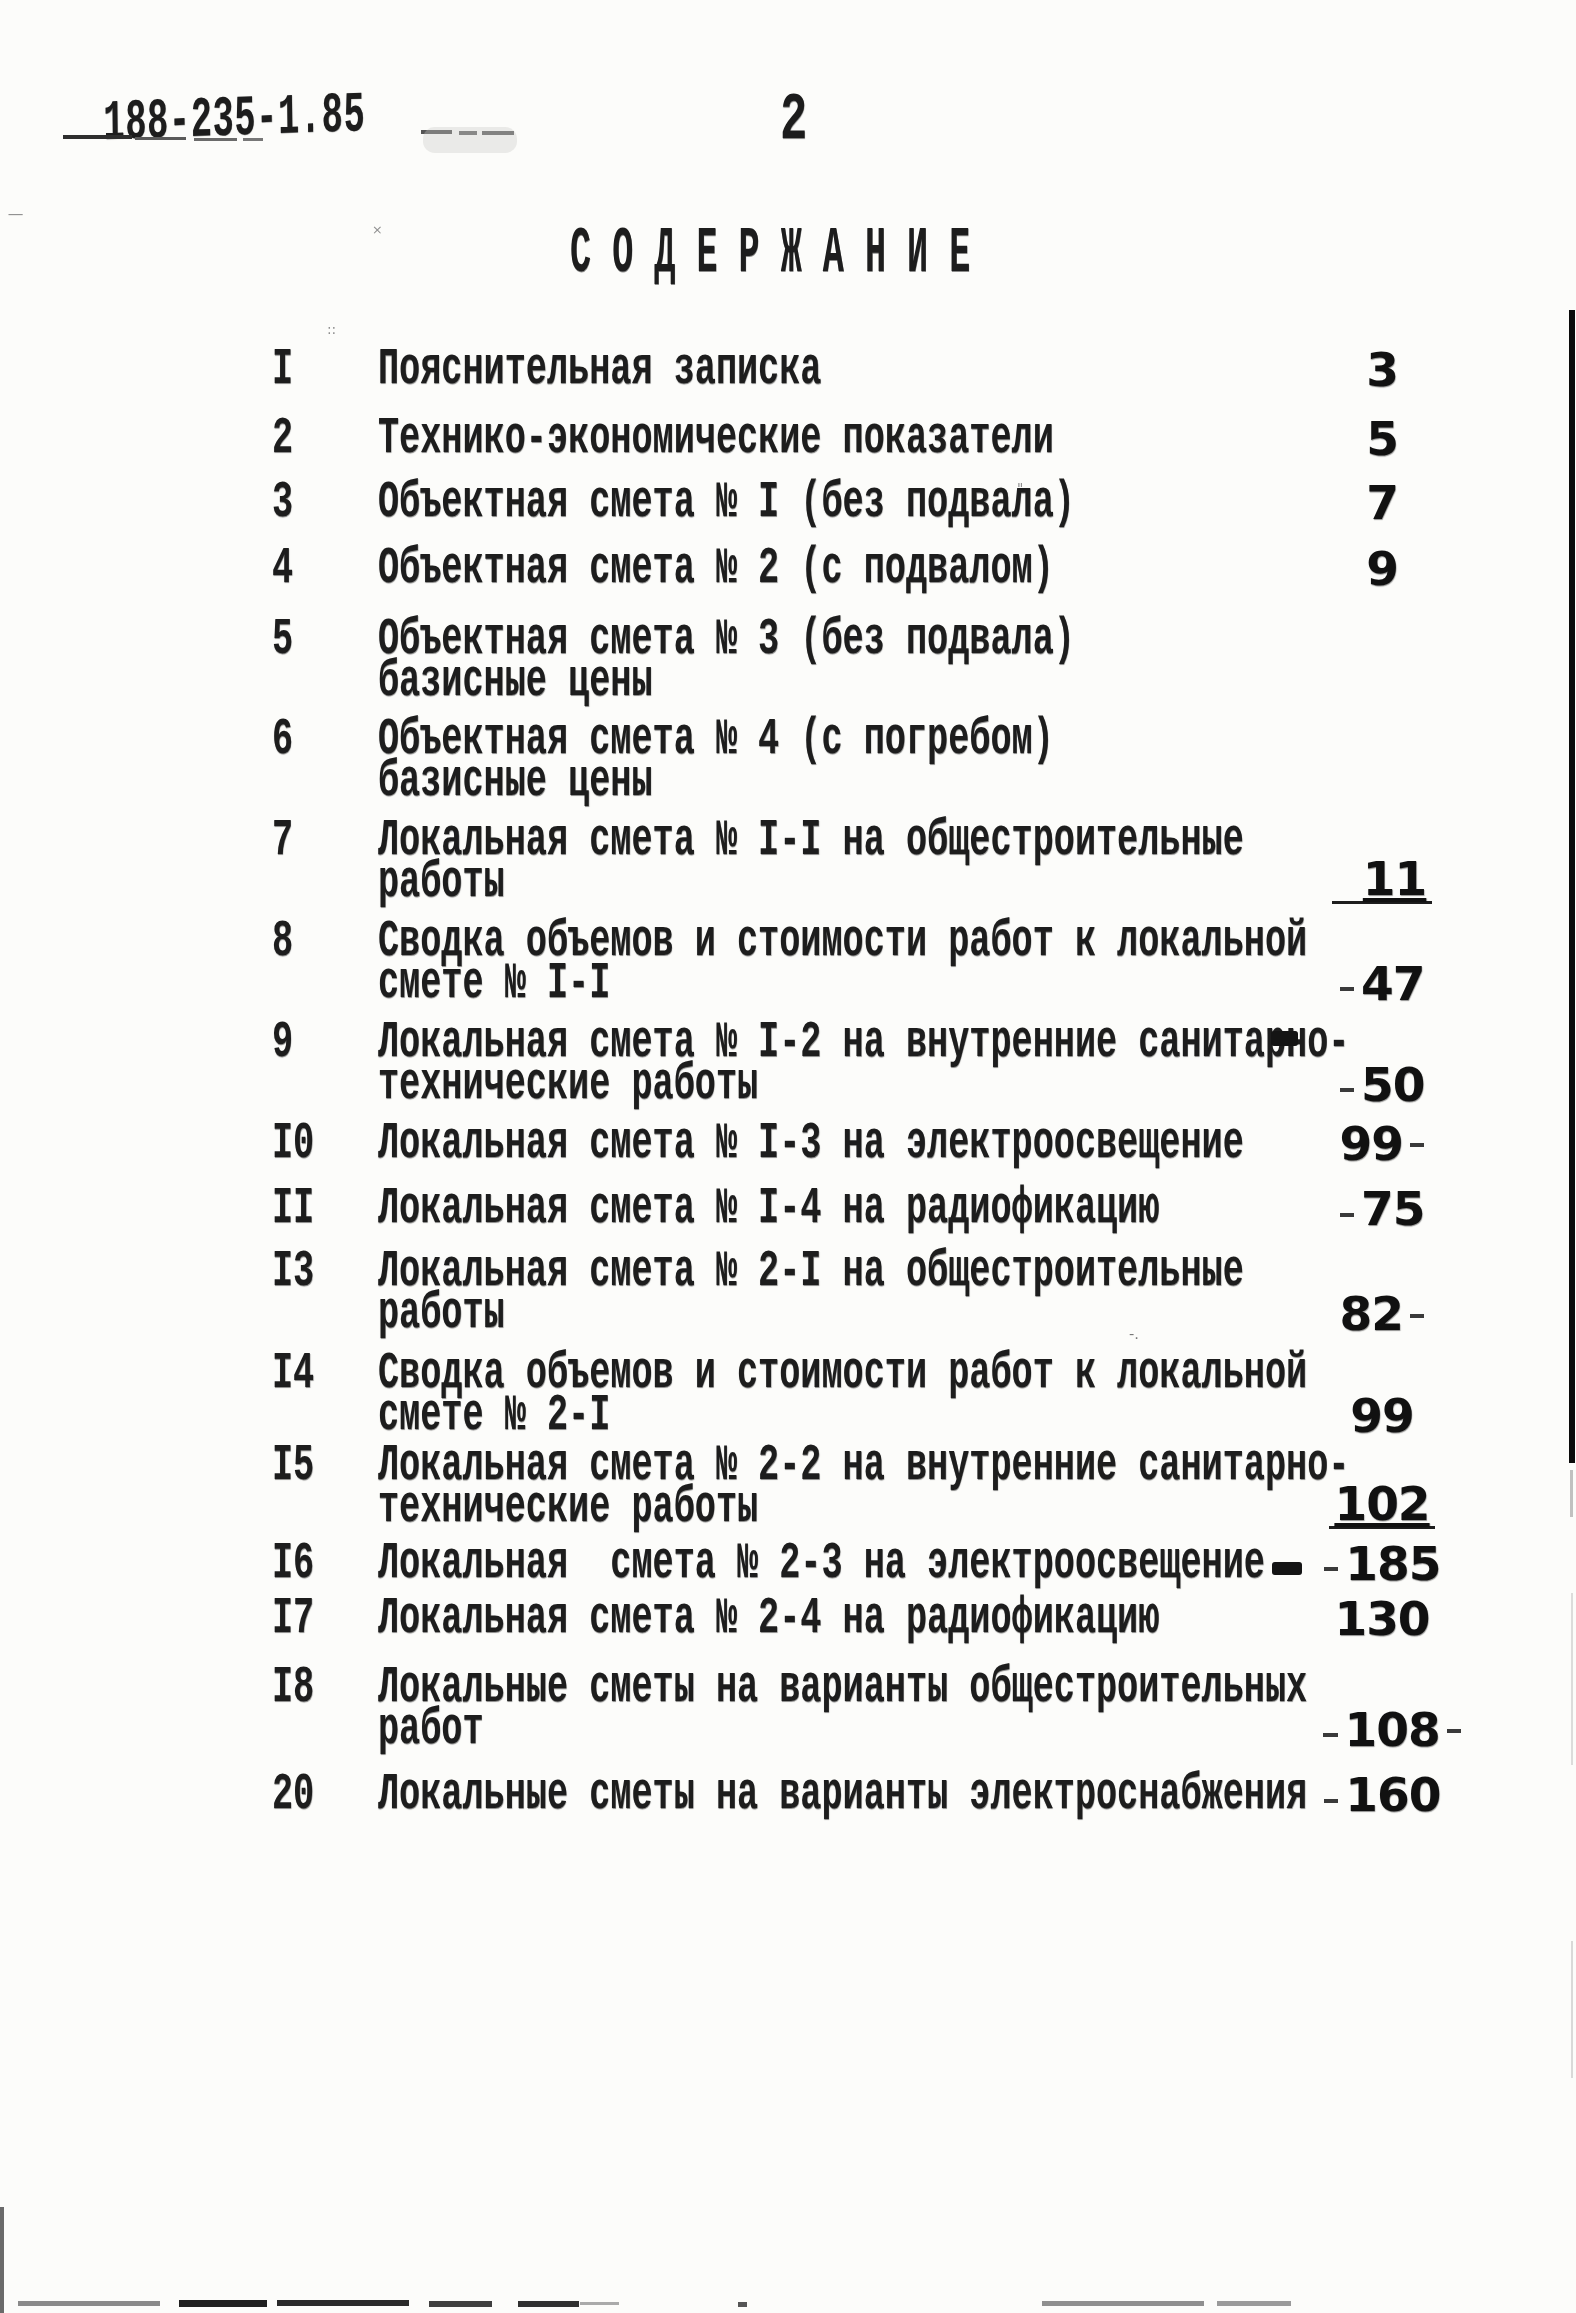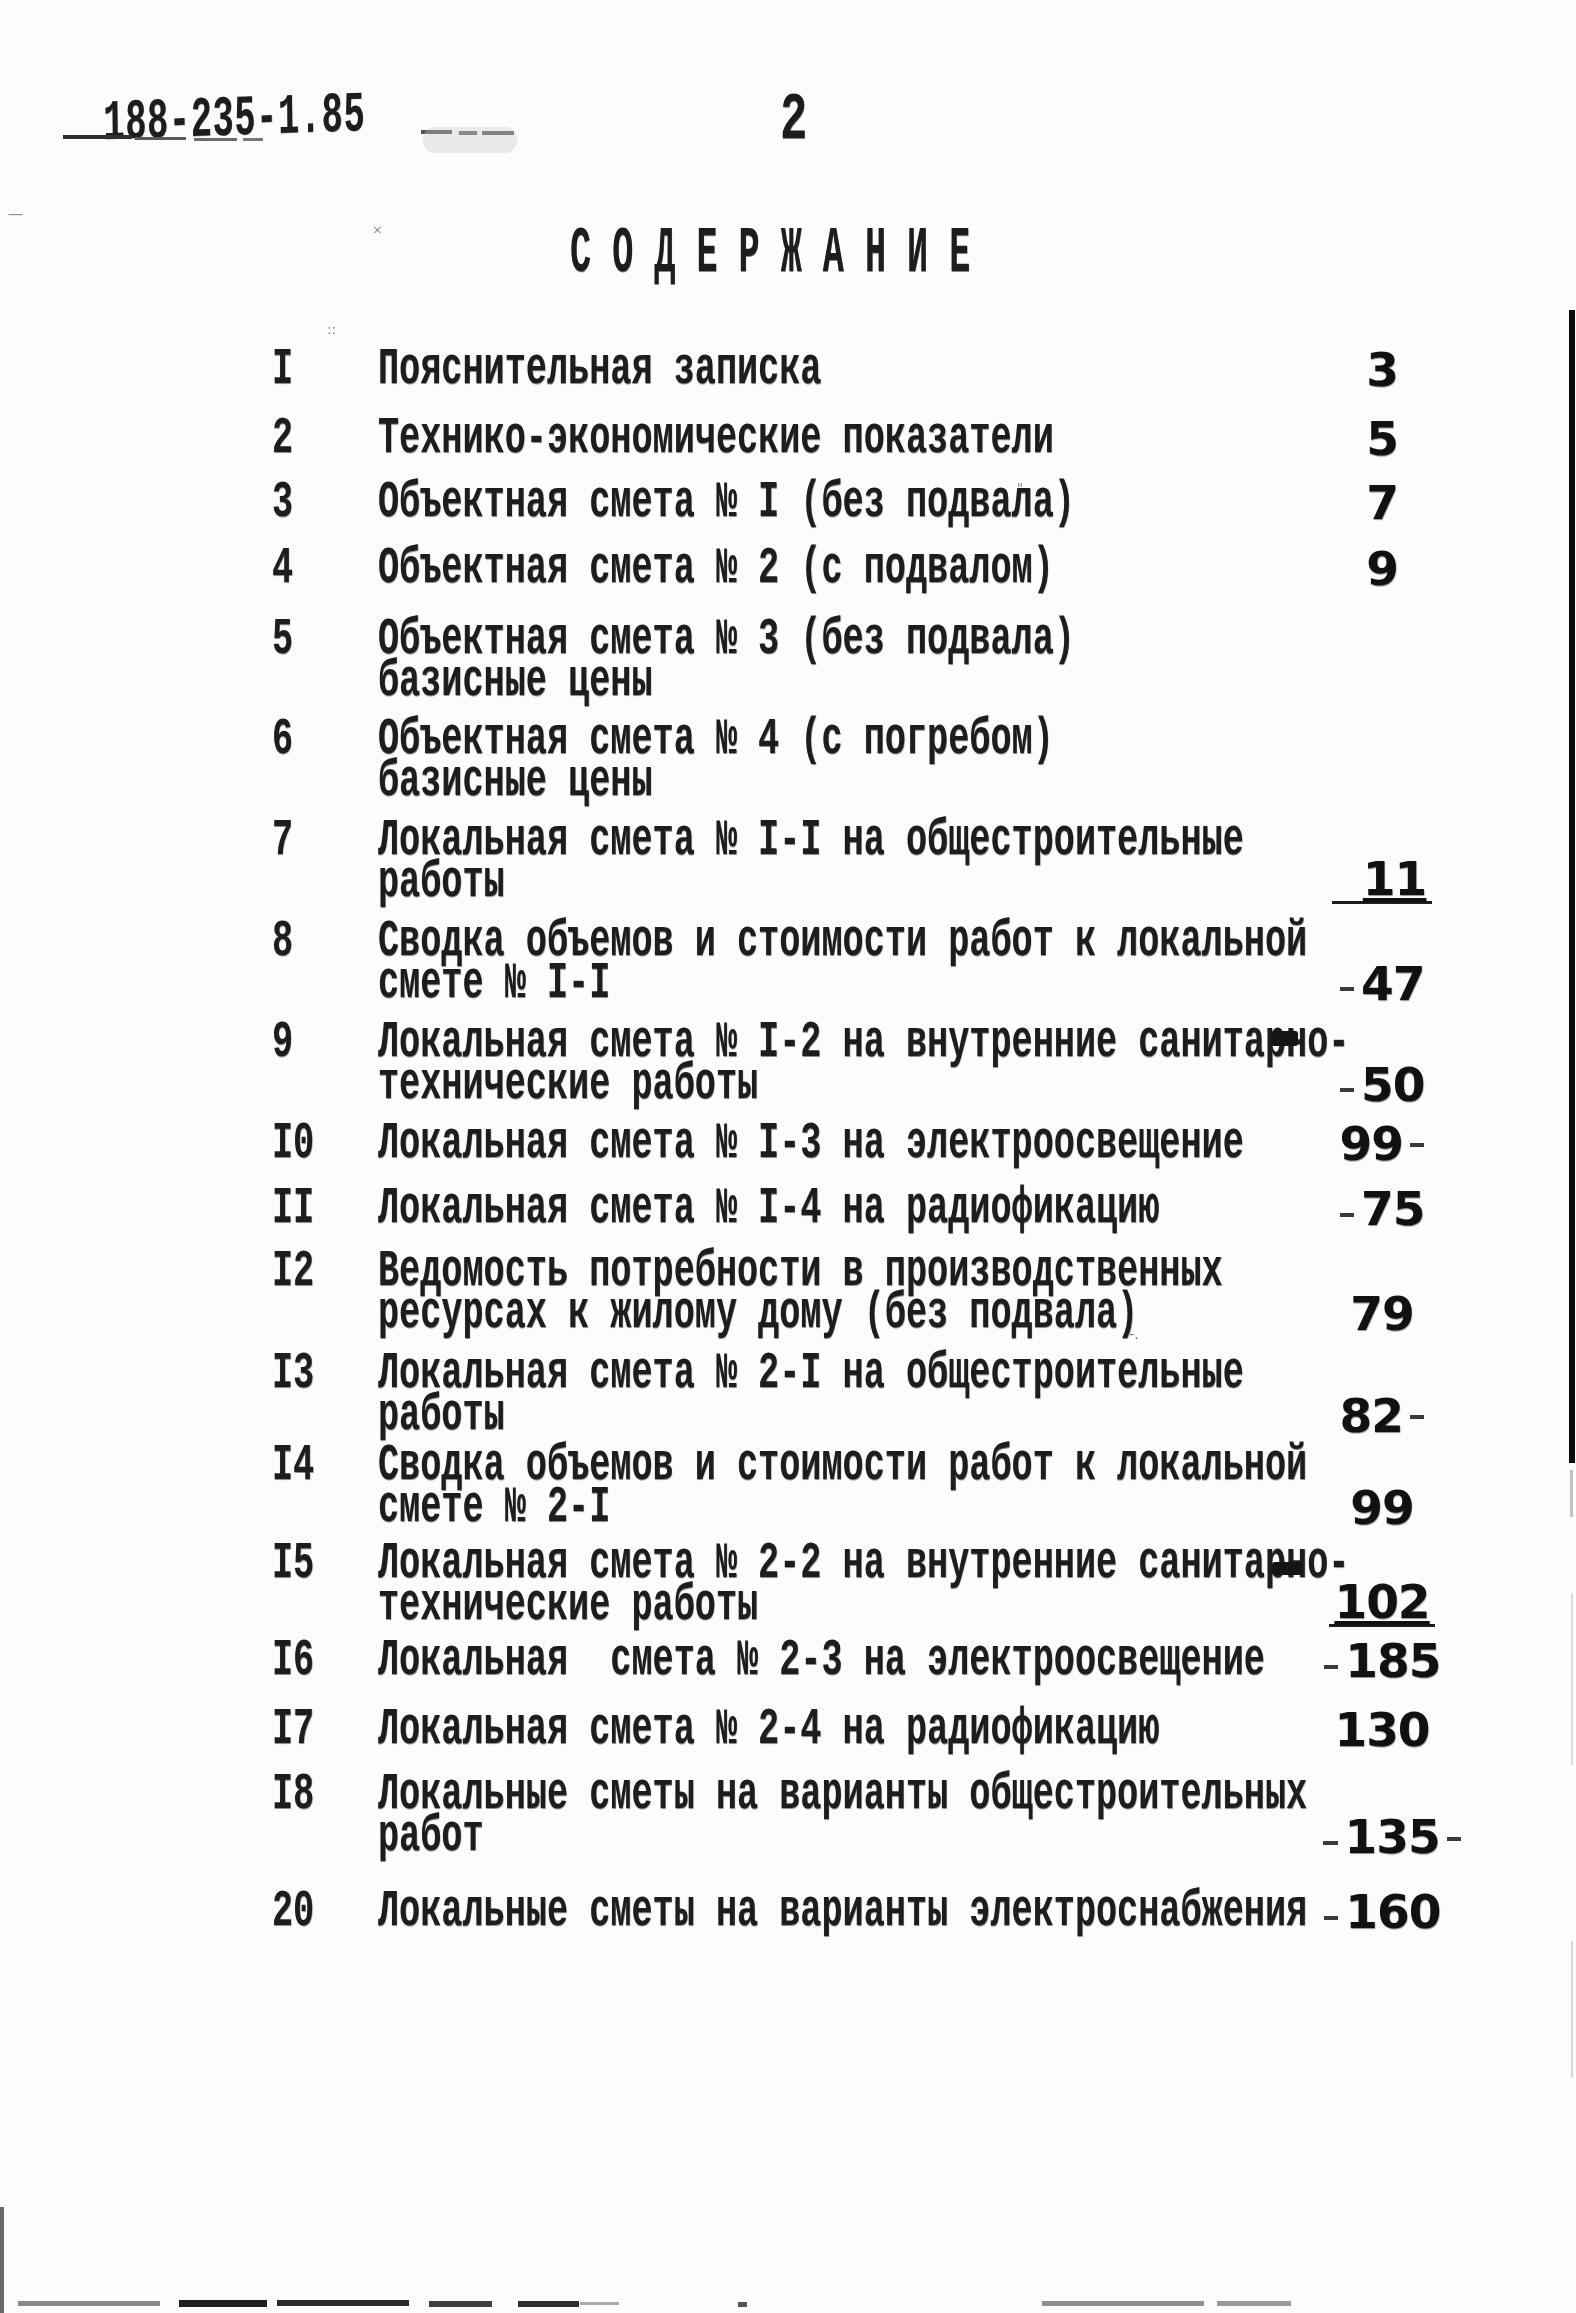--- a/index.html
+++ b/index.html
@@ -188,28 +188,20 @@
     </div>
 
     <div class="entry">
       <div class="num tt">II</div>
       <div class="text tt">
           <div class="line">Локальная смета № I-4 на радиофикацию</div>
         </div>
       <div class="page-ref hand"><span class="mark pre"></span><span class="pg">75</span></div>
     </div>
 
-    <div class="entry">
-      <div class="num tt">I2</div>
-      <div class="text tt">
-          <div class="line">Ведомость потребности в производственных</div>
-          <div class="line">ресурсах к жилому дому (без подвала)</div>
-        </div>
-      <div class="page-ref hand"><span class="pg">79</span></div>
-    </div>
 
     <div class="entry">
       <div class="num tt">I3</div>
       <div class="text tt">
           <div class="line">Локальная смета № 2-I на общестроительные</div>
           <div class="line">работы</div>
         </div>
       <div class="page-ref hand"><span class="pg">82</span><span class="mark post"></span></div>
     </div>
 
@@ -246,21 +238,21 @@
         </div>
       <div class="page-ref hand"><span class="pg">130</span></div>
     </div>
 
     <div class="entry">
       <div class="num tt">I8</div>
       <div class="text tt">
           <div class="line">Локальные сметы на варианты общестроительных</div>
           <div class="line">работ</div>
         </div>
-      <div class="page-ref hand"><span class="mark pre"></span><span class="pg">135</span><span class="mark post"></span></div>
+      <div class="page-ref hand"><span class="mark pre"></span><span class="pg">108</span><span class="mark post"></span></div>
     </div>
 
 
     <div class="entry">
       <div class="num tt">20</div>
       <div class="text tt">
           <div class="line">Локальные сметы на варианты электроснабжения</div>
         </div>
       <div class="page-ref hand"><span class="mark pre"></span><span class="pg">160</span></div>
     </div>

